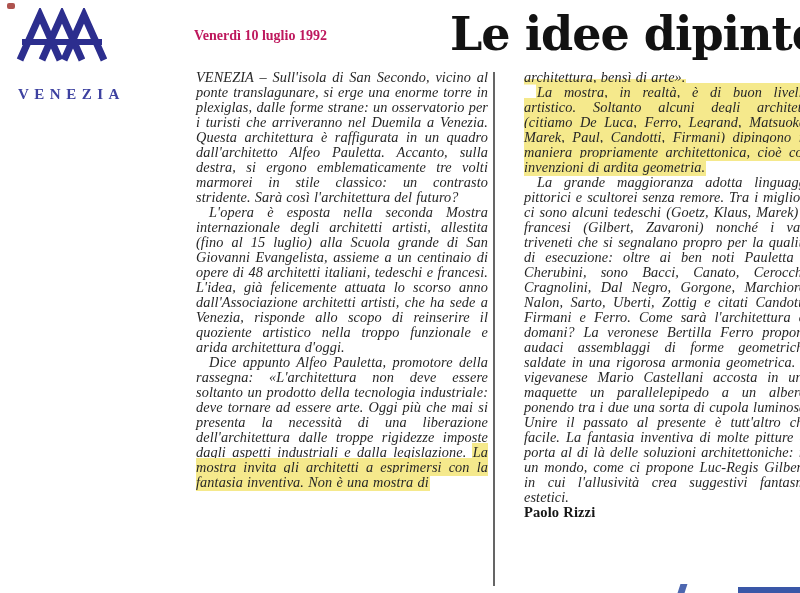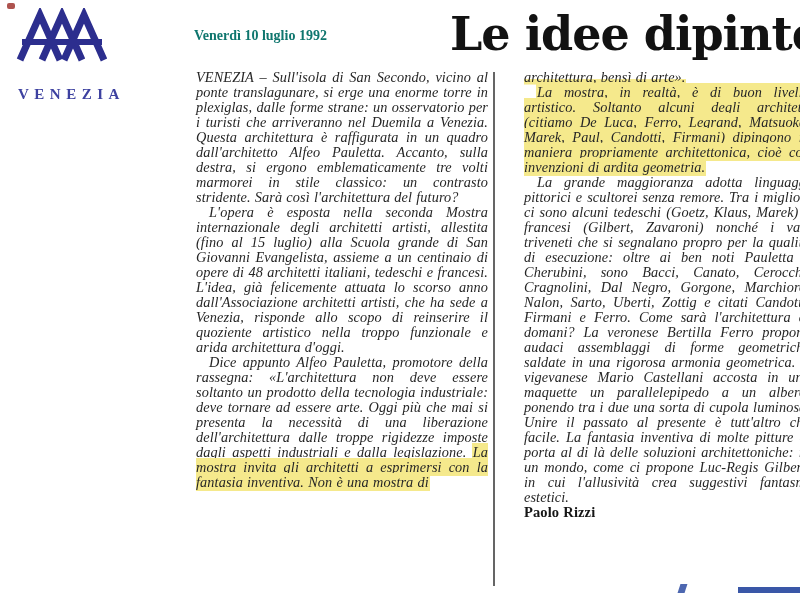--- a/index.html
+++ b/index.html
@@ -26,21 +26,21 @@
   
   .logo-block{position:absolute;left:12px;top:8px;width:110px;}
   .logo-block svg{display:block;}
   .venezia{margin-top:22px;margin-left:6px;color:var(--venezia-blue);
            font-size:15px;font-weight:600;letter-spacing:5.5px;text-align:right;}
 
   
   .kicker{position:absolute;left:190px;top:3px;font-size:16.5px;color:#151515;}
   .kicker .hlwrap{background:linear-gradient(180deg,rgba(245,233,140,.25) 0%,var(--hl) 45%);
                   padding:1px 7px 4px 3px;}
-  .date{position:absolute;left:194px;top:28px;font-size:14px;font-weight:bold;color:#0f766e;text-align:right;}
+  .date{position:absolute;left:194px;top:28px;font-size:14px;font-weight:bold;color:#be185d;text-align:right;}
   .headline{position:absolute;left:450px;top:10px;font-family:"DejaVu Serif",serif;
             font-weight:bold;font-size:46px;line-height:1.05;color:#121212;
             letter-spacing:-1px;white-space:nowrap;}
 
   
   .col{position:absolute;top:70px;font-style:italic;font-size:14.3px;
        line-height:15px;text-align:justify;color:var(--ink);
        letter-spacing:.1px;word-spacing:.5px;}
   .col1{left:196px;width:292px;}
   .col2{left:524px;width:286px;}

